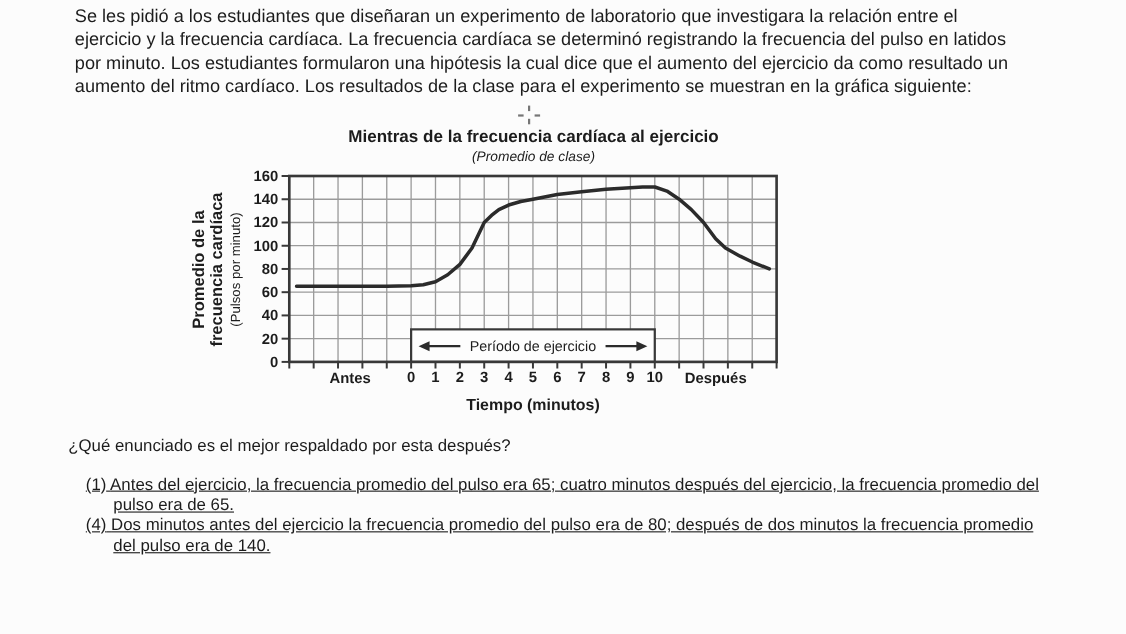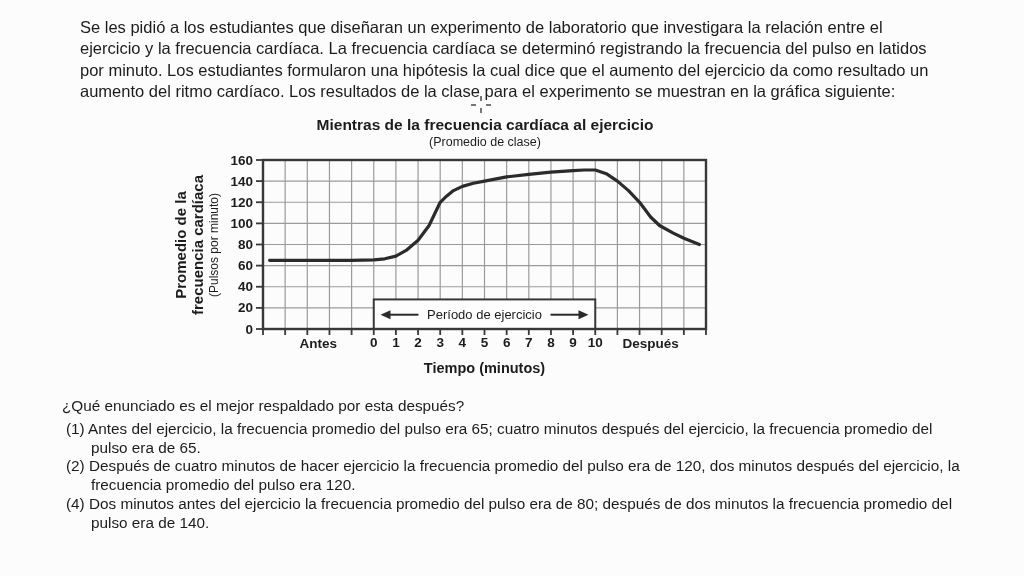--- a/index.html
+++ b/index.html
@@ -4,38 +4,39 @@
 <style>
   html,body{margin:0;padding:0;}
   body{
     width:1024px;height:576px;overflow:hidden;position:relative;
     background:#fcfcfc;color:#1c1c1c;
     font-family:"Liberation Sans",sans-serif;
     -webkit-font-smoothing:antialiased;
   }
   .intro{
     position:absolute;left:68px;top:5px;width:858px;
-    font-size:16.5px;line-height:21.4px;margin:12px;
+    font-size:16.5px;line-height:21.4px;margin:0;
   }
   
   .crosshair{position:absolute;left:471px;top:96px;width:20px;height:17px;opacity:.75;}
   .crosshair .ch-h{position:absolute;top:8px;width:5px;height:2px;background:#4a4a4a;}
   .crosshair .ch-left{left:0;}
   .crosshair .ch-right{right:0;}
   .crosshair .ch-v{position:absolute;left:9px;width:2px;height:5px;background:#4a4a4a;}
   .crosshair .ch-top{top:0;}
   .crosshair .ch-bottom{bottom:0;}
 
   .chart-title{
     position:absolute;left:180px;top:116px;width:610px;text-align:center;
     font-size:15.5px;font-weight:bold;
   }
   .chart-subtitle{
     position:absolute;left:180px;top:135px;width:610px;text-align:center;
     font-size:12.5px;
+    font-style:italic;
   }
   .ylabel{
     position:absolute;left:197px;top:245px;
     transform:translate(-50%,-50%) rotate(-90deg);
     text-align:center;white-space:nowrap;
   }
   .ylabel .yl-bold{display:block;font-size:15px;font-weight:bold;line-height:17px;}
   .ylabel .yl-units{display:block;font-size:12px;line-height:15px;margin-top:1px;}
 
   #chart-svg{position:absolute;left:150px;top:142px;}
@@ -43,21 +44,21 @@
   #chart-svg .tick-label{font-size:13.5px;font-weight:bold;}
   #chart-svg .region-label{font-size:13.5px;font-weight:bold;}
   #chart-svg .xaxis-title{font-size:14.5px;font-weight:bold;}
   #chart-svg .box-label{font-size:13px;}
 
   .qblock{
     position:absolute;left:62px;top:397px;width:904px;
     font-size:15.3px;line-height:18.8px;
   }
   .qblock .prompt{margin:0;}
-  .qblock ol{list-style:none;margin:4px;padding:0;}
+  .qblock ol{list-style:none;margin:16px;padding:0;text-decoration:underline;}
   .qblock li{padding-left:25px;text-indent:-25px;margin:0;}
 </style>
 </head>
 <body>
 
 <div>
 
   <p class="intro">Se les pidió a los estudiantes que diseñaran un experimento de laboratorio que investigara la relación entre el ejercicio y la frecuencia cardíaca. La frecuencia cardíaca se determinó registrando la frecuencia del pulso en latidos por minuto. Los estudiantes formularon una hipótesis la cual dice que el aumento del ejercicio da como resultado un aumento del ritmo cardíaco. Los resultados de la clase para el experimento se muestran en la gráfica siguiente:</p>
 
   <div class="crosshair">
@@ -175,18 +176,17 @@
           <text x="500.625" y="206" text-anchor="middle" class="region-label">Después</text>
           <text x="334.5" y="231" text-anchor="middle" class="xaxis-title">Tiempo (minutos)</text>
         </g>
       </svg>
   </div>
 
   <div class="qblock">
     <p class="prompt">¿Qué enunciado es el mejor respaldado por esta después?</p>
     <ol>
       <li><span>(1)</span> <span>Antes del ejercicio, la frecuencia promedio del pulso era 65; cuatro minutos después del ejercicio, la frecuencia promedio del pulso era de 65.</span></li>
-      <li><span>(2)</span> <span>Después de cuatro minutos de hacer ejercicio la frecuencia promedio del pulso era de 120, dos minutos después del ejercicio, la frecuencia promedio del pulso era 120.</span></li>
       <li><span>(4)</span> <span>Dos minutos antes del ejercicio la frecuencia promedio del pulso era de 80; después de dos minutos la frecuencia promedio del pulso era de 140.</span></li>
     </ol>
   </div>
 
 </div>
 
 </body></html>

